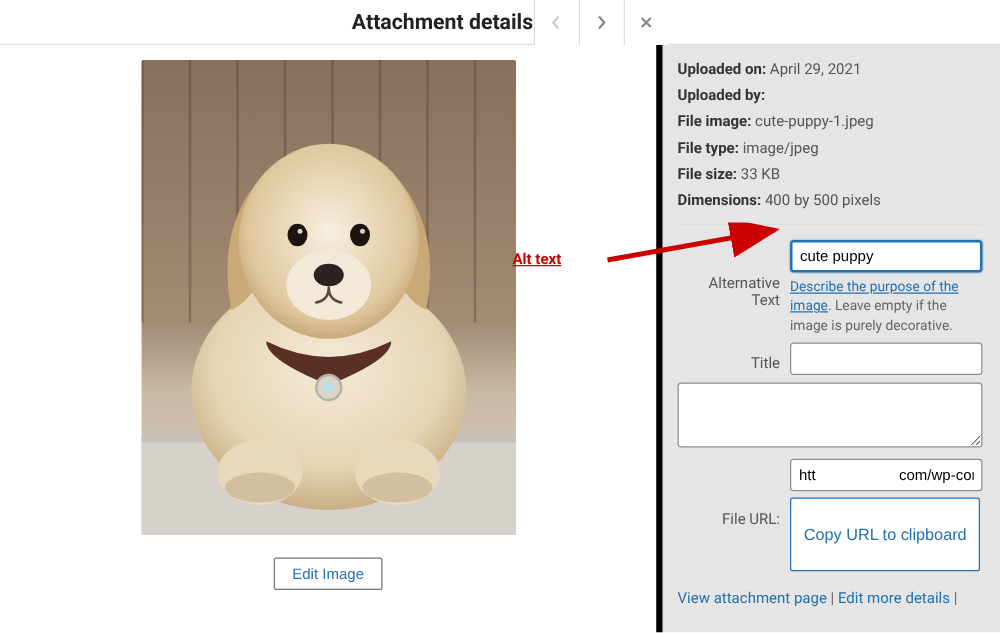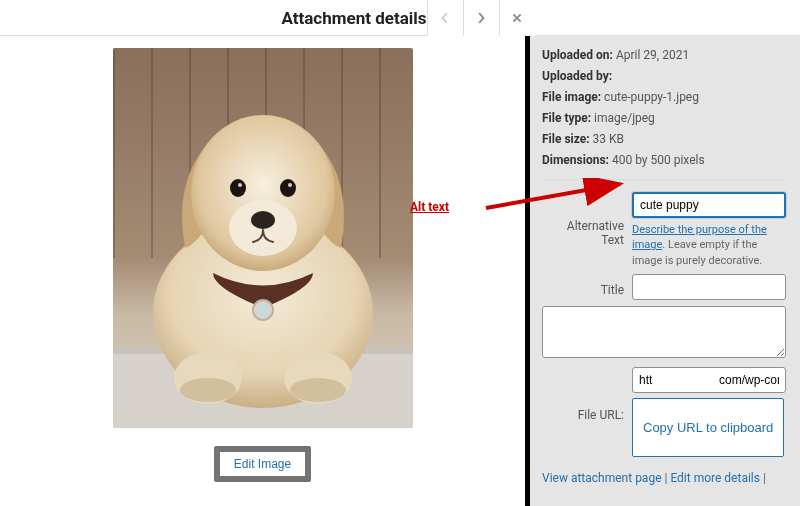--- a/index.html
+++ b/index.html
@@ -7,21 +7,21 @@
     .header { display: flex; align-items: center; justify-content: center; height: 36px; border-bottom: 1px solid #ddd; padding-left: 16px; }
     .header h1 { font-size: 17px; font-weight: 700; color: #222; }
     .header-nav { display: flex; height: 100%; }
     .nav-btn { width: 36px; height: 36px; display: flex; align-items: center; justify-content: center; border-left: 1px solid #ddd; background: #fff; cursor: pointer; color: #888; }
     .nav-btn.disabled { color: #ccc; cursor: default; }
     .nav-btn svg { width: 12px; height: 12px; }
     .content { display: flex; height: calc(100% - 36px); }
     .left { flex: 1; display: flex; flex-direction: column; align-items: center; padding: 12px 10px 10px; overflow: hidden; }
     .image-box { width: 300px; height: 380px; border-radius: 2px; overflow: hidden; display: flex; align-items: center; justify-content: center; }
     .image-box svg { width: 100%; height: 100%; display: block; }
-    .edit-btn { margin-top: 18px; padding: 5px 14px; border: 6px solid #737373; background: #fff; color: #2271b1; font-size: 12px; border-radius: 2px; cursor: pointer; }
+    .edit-btn { margin-top: 18px; padding: 5px 14px; border: 1px solid #737373; background: #fff; color: #2271b1; font-size: 12px; border-radius: 2px; cursor: pointer; }
     .right { width: 275px; border-left: 5px solid #000000; background: #e5e5e5; padding: 10px 14px 10px 12px; font-size: 12px; color: #555; overflow-y: auto; }
     .meta-row { margin-bottom: 3px; line-height: 1.5; }
     .meta-row strong { font-weight: 700; color: #333; }
     .meta-row a.uploader { color: #2271b1; text-decoration: none; border-bottom: 1px solid #2271b1; }
     .divider { border: none; border-top: 1px solid #ddd; margin: 10px 0 12px; }
     .field-row { display: flex; align-items: center; margin-bottom: 6px; }
     .field-label { width: 90px; min-width: 90px; text-align: right; padding-right: 8px; padding-top: 5px; color: #555; font-size: 12px; }
     .field-control { flex: 1; }
     .field-control input[type="text"] { width: 100%; padding: 3px 6px; border: 1px solid #8c8f94; border-radius: 3px; font-size: 12px; height: 26px; background: #fff; }
     .field-control input.focused { border: 2px solid #2271b1; box-shadow: 0 0 0 1px rgba(34,113,177,0.2); }

